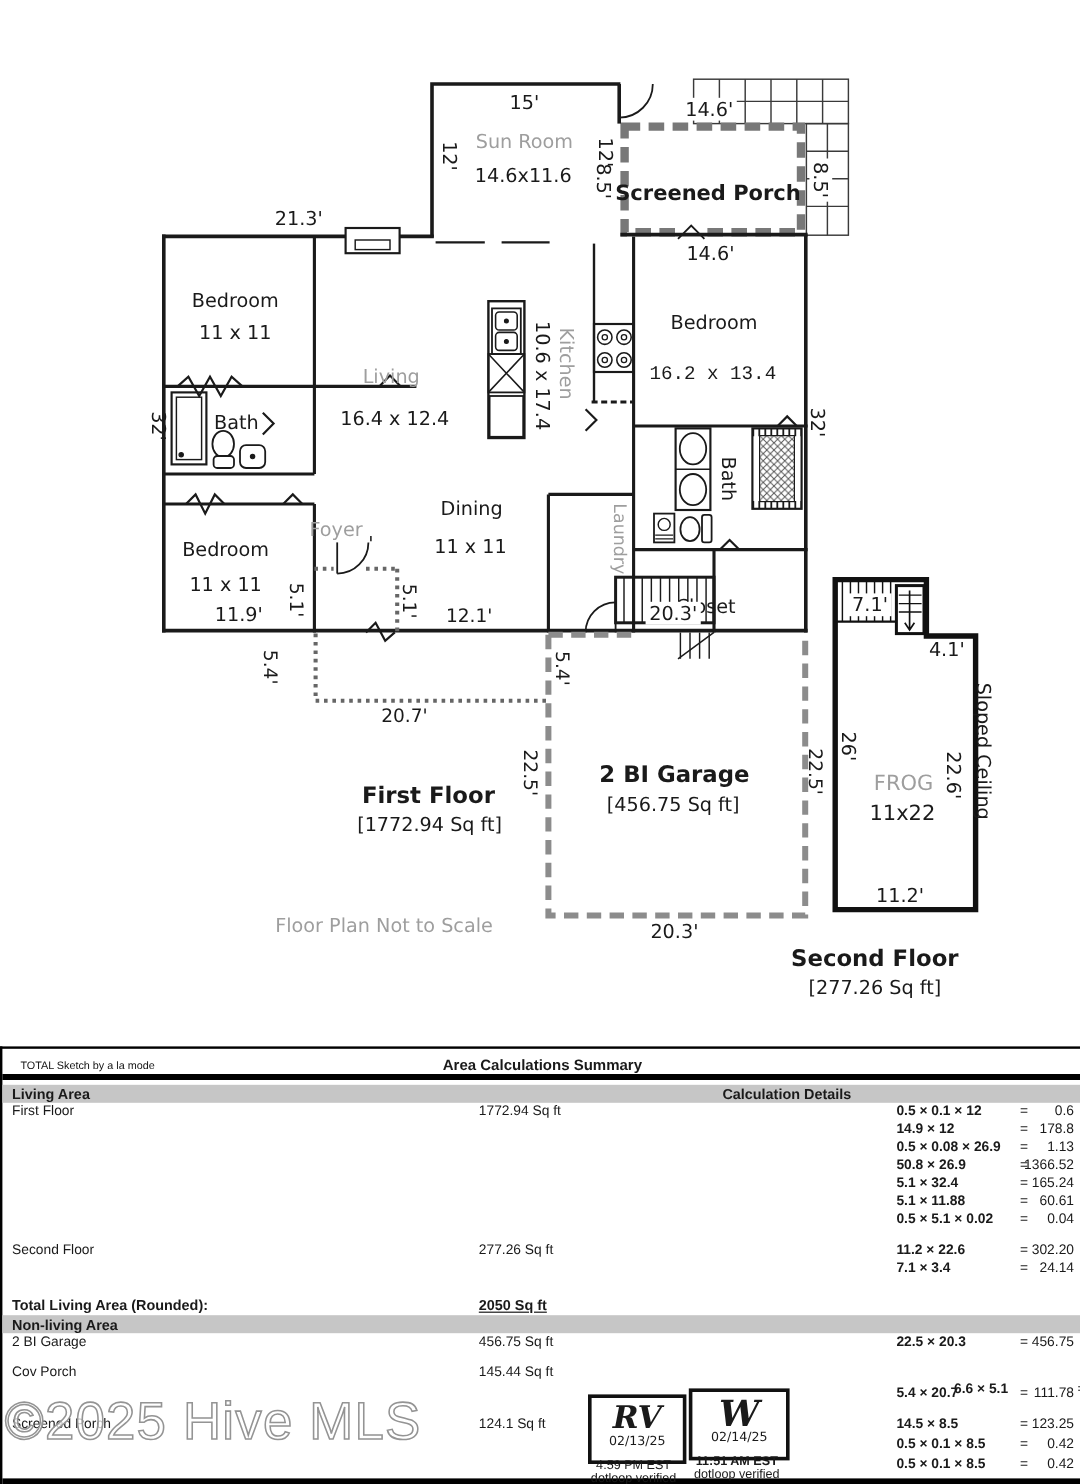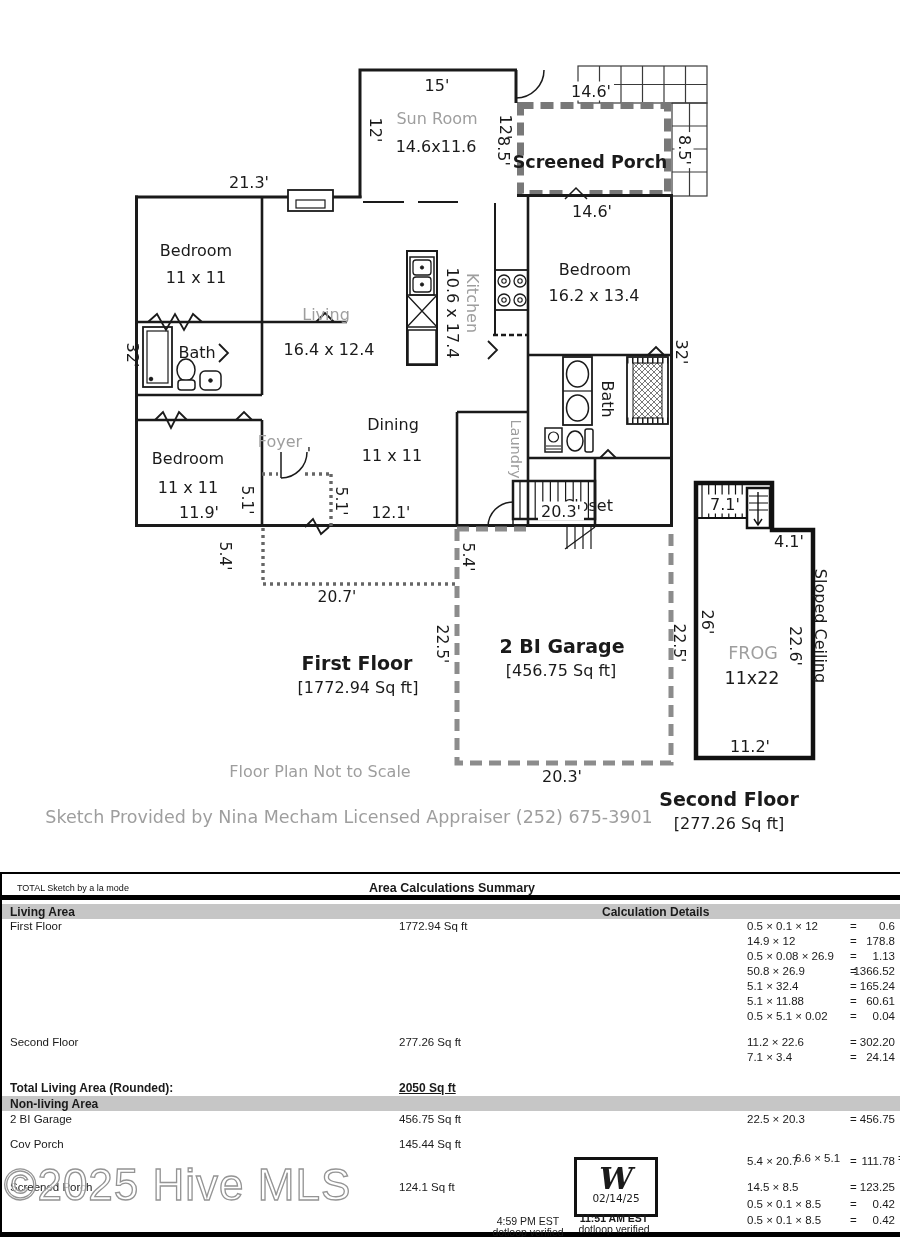--- a/index.html
+++ b/index.html
@@ -18,21 +18,21 @@
          font-family:"Liberation Sans",sans-serif;}
   .tbrand{position:absolute;left:15px;top:9px;font-size:9px;color:#111;}
   .ttitle{position:absolute;left:0;right:0;top:7px;text-align:center;font-size:12.5px;font-weight:bold;}
   .blackbar{position:absolute;left:0;width:900px;background:#000;}
   .graybar{position:absolute;left:0;width:900px;height:15px;background:#c6c6c6;}
   .graybar span{position:absolute;top:1px;font-size:12px;font-weight:bold;}
   .rowl{position:absolute;left:8px;font-size:11.5px;height:14px;}
   .area{position:absolute;left:397px;font-size:11.5px;height:14px;}
   .bold{font-weight:bold;font-size:12px;}
   .calc{position:absolute;left:745px;width:148px;height:14px;font-size:11.5px;}
-  .cf{position:absolute;left:0;top:0;}
+  .cf{position:absolute;left:0;top:0;font-weight:bold;}
   .ce{position:absolute;left:103px;top:0;}
   .cv{position:absolute;right:0;top:0;padding-left:30px;}
   #watermark{position:absolute;left:4px;top:1160px;font-size:44px;letter-spacing:1px;
              font-family:"Liberation Sans",sans-serif;color:rgba(255,255,255,0.72);
              -webkit-text-stroke:1.3px #949494;z-index:5;}
   .stamp{position:absolute;border:3px solid #111;background:#fff;text-align:center;z-index:6;}
   .sig{font-family:"DejaVu Serif",serif;font-style:italic;font-weight:bold;}
   .stxt{position:absolute;text-align:center;font-size:10.5px;z-index:6;font-family:"Liberation Sans",sans-serif;}
 </style>
 </head>
@@ -216,21 +216,21 @@
   <div class="lbl g s16" style="left:326px;top:314px;">Living</div>
   <div class="lbl s16" style="left:329px;top:349px;">16.4 x 12.4</div>
   <div class="lbl rot s16" style="left:452px;top:313px;">10.6 x 17.4</div>
   <div class="lbl rot g s16" style="left:472px;top:303px;">Kitchen</div>
 
   <div class="lbl s16" style="left:393px;top:424px;">Dining</div>
   <div class="lbl s16" style="left:392px;top:455px;">11 x 11</div>
   <div class="lbl rot g s14" style="left:516px;top:449px;">Laundry</div>
 
   <div class="lbl s16" style="left:595px;top:269px;">Bedroom</div>
-  <div class="lbl s16" style="left:594px;top:295px;">16.2 x 13.4</div>
+  <div class="lbl s16" style="left:594px;top:312px;font-family:Liberation Mono, monospace;">16.2 x 13.4</div>
   <div class="lbl rot s16" style="left:681px;top:352px;">32'</div>
   <div class="lbl rot s16" style="left:607px;top:399px;">Bath</div>
   <div class="lbl s16" style="left:588px;top:505px;text-align:right;">Closet</div>
   <div class="lbl s16 wbg" style="left:561px;top:511px;">20.3'</div>
 
   <div class="lbl rot" style="left:247px;top:500px;">5.1'</div>
   <div class="lbl rot" style="left:341px;top:501px;">5.1'</div>
   <div class="lbl" style="left:391px;top:513px;">12.1'</div>
   <div class="lbl rot" style="left:225px;top:556px;">5.4'</div>
   <div class="lbl rot" style="left:468px;top:557px;">5.4'</div>
@@ -251,21 +251,20 @@
   <div class="lbl rot s16" style="left:795px;top:646px;">22.6'</div>
   <div class="lbl rot s16" style="left:820px;top:626px;">Sloped Ceiling</div>
   <div class="lbl g s17" style="left:753px;top:653px;">FROG</div>
   <div class="lbl s17" style="left:752px;top:678px;">11x22</div>
   <div class="lbl s16" style="left:750px;top:746px;">11.2'</div>
 
   <div class="lbl b s19" style="left:729px;top:799px;">Second Floor</div>
   <div class="lbl s16" style="left:729px;top:823px;">[277.26 Sq ft]</div>
 
   <div class="lbl g s16" style="left:320px;top:771px;">Floor Plan Not to Scale</div>
-  <div class="lbl g s17" style="left:349px;top:817px;">Sketch Provided by Nina Mecham Licensed Appraiser (252) 675-3901</div>
 
   <div id="table">
     <div class="tbrand">TOTAL Sketch by a la mode</div>
     <div class="ttitle">Area Calculations Summary</div>
     <div class="blackbar" style="top:21px;height:5px;"></div>
 
     <div class="graybar" style="top:30px;">
       <span style="left:8px;">Living Area</span>
       <span style="left:600px;">Calculation Details</span>
     </div>
@@ -365,20 +364,24 @@
         <span class="cf">0.5 × 0.1 × 8.5</span>
         <span class="ce">=</span>
         <span class="cv">0.42</span>
       </div>
 
     <div class="blackbar" style="top:358px;height:7px;"></div>
   </div>
 
   <div id="watermark">©2025 Hive MLS</div>
 
+  <div class="stamp" style="left:490px;top:1162px;width:76px;height:52px;">
+    <div class="sig" style="font-size:26px;margin-top:2px;">RV</div>
+    <div style="font-size:10.5px;margin-top:-2px;">02/13/25</div>
+  </div>
   <div class="stxt" style="left:486px;top:1215px;width:84px;">4:59 PM EST</div>
   <div class="stxt" style="left:486px;top:1226px;width:84px;">dotloop verified</div>
 
   <div class="stamp" style="left:574px;top:1157px;width:78px;height:54px;">
     <div class="sig" style="font-size:30px;margin-top:1px;">W</div>
     <div style="font-size:10.5px;margin-top:-4px;">02/14/25</div>
   </div>
   <div class="stxt" style="left:572px;top:1212px;width:84px;font-weight:bold;">11:51 AM EST</div>
   <div class="stxt" style="left:572px;top:1223px;width:84px;">dotloop verified</div>
 

